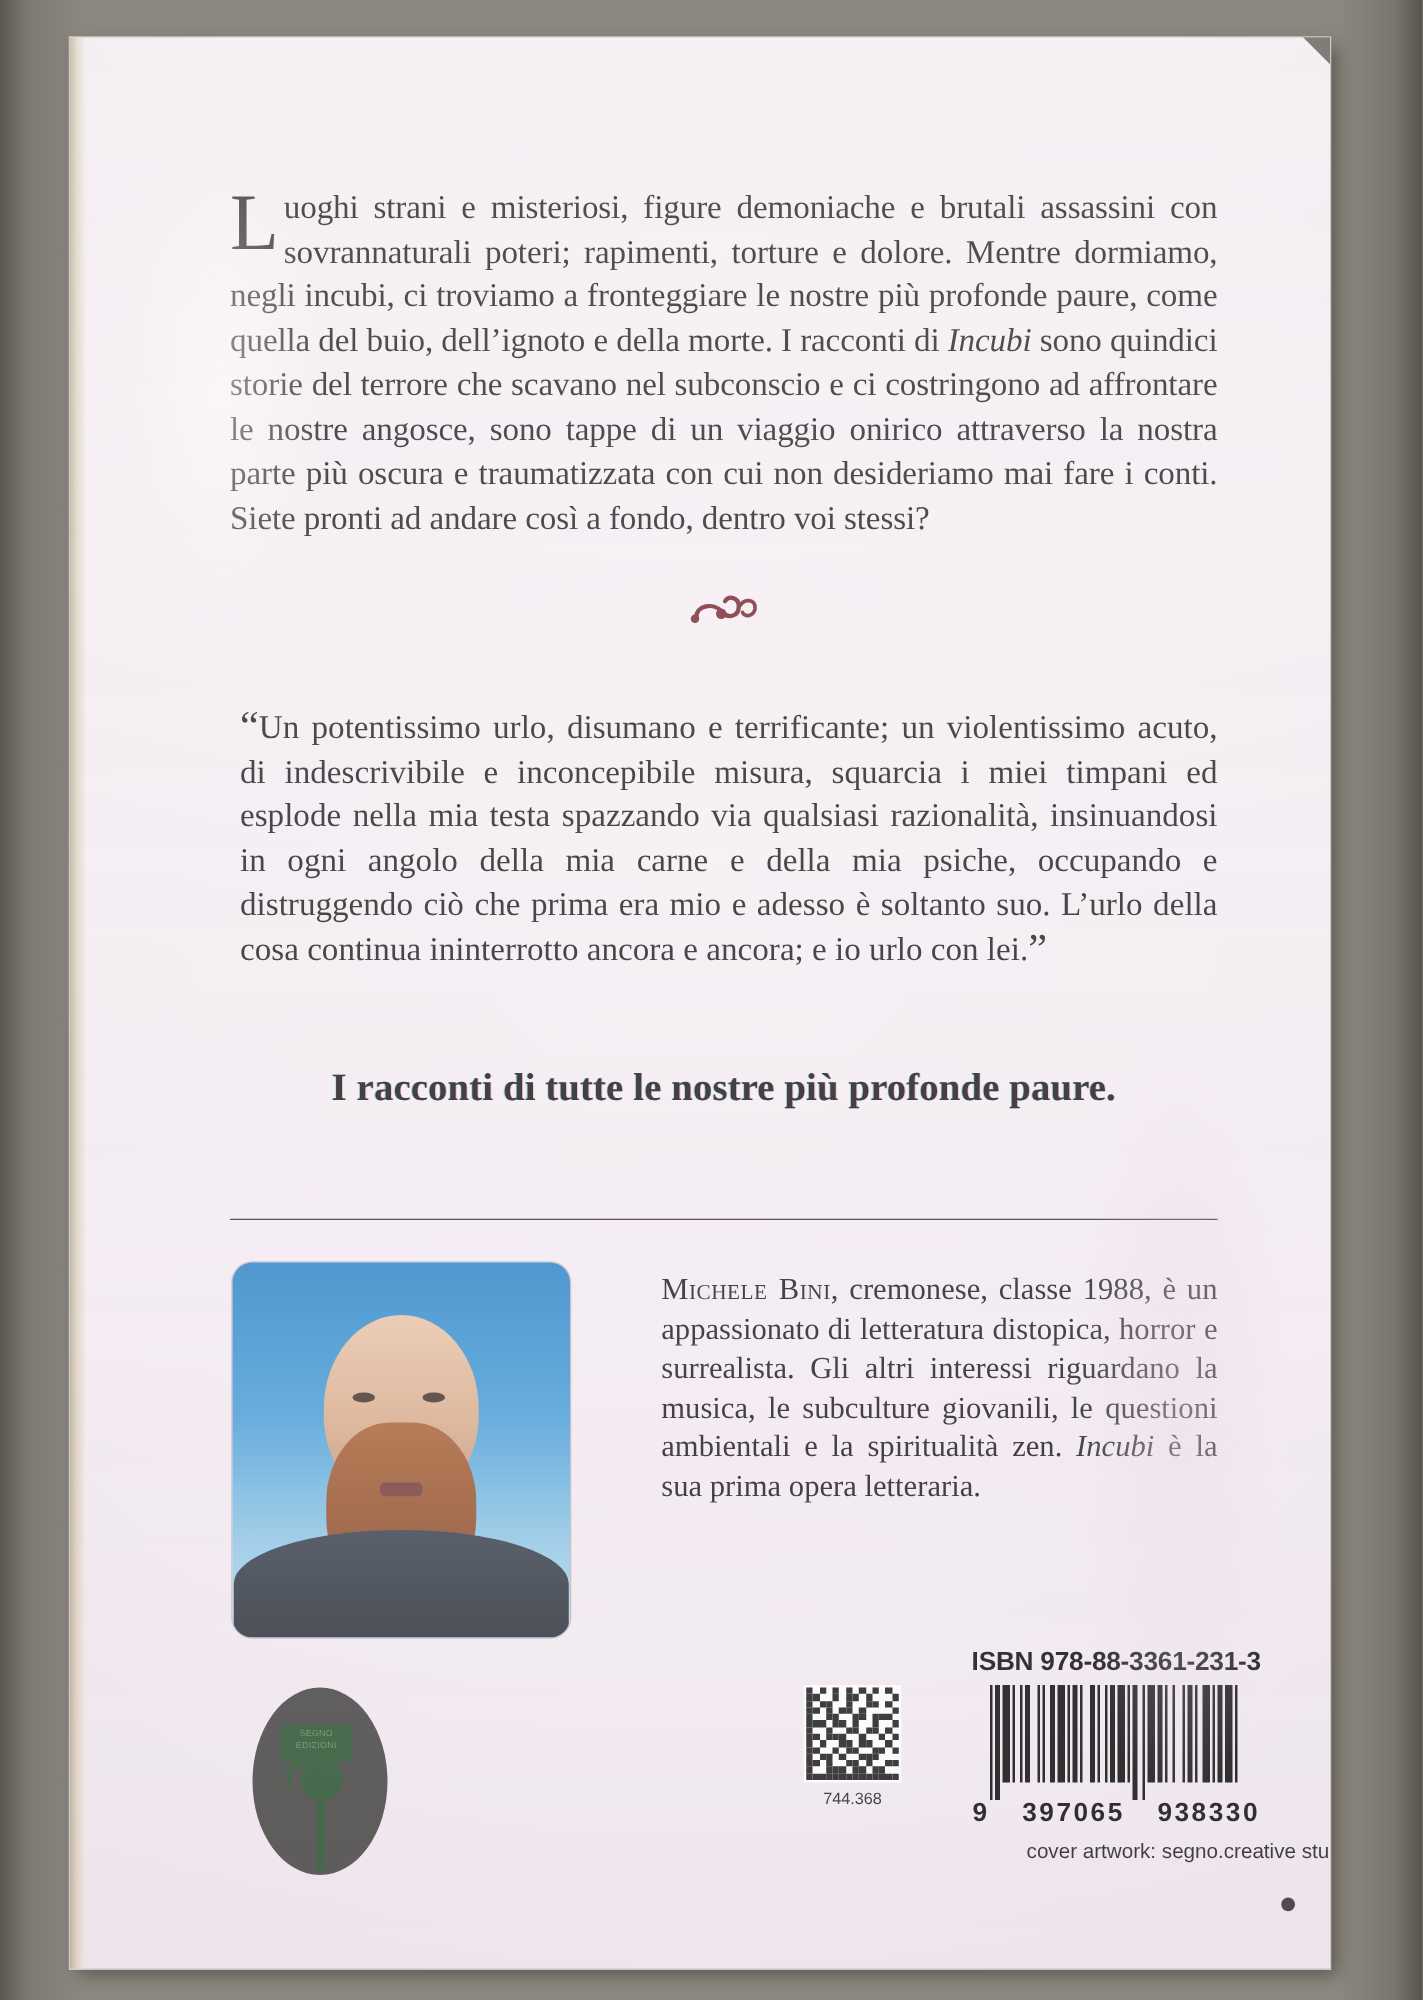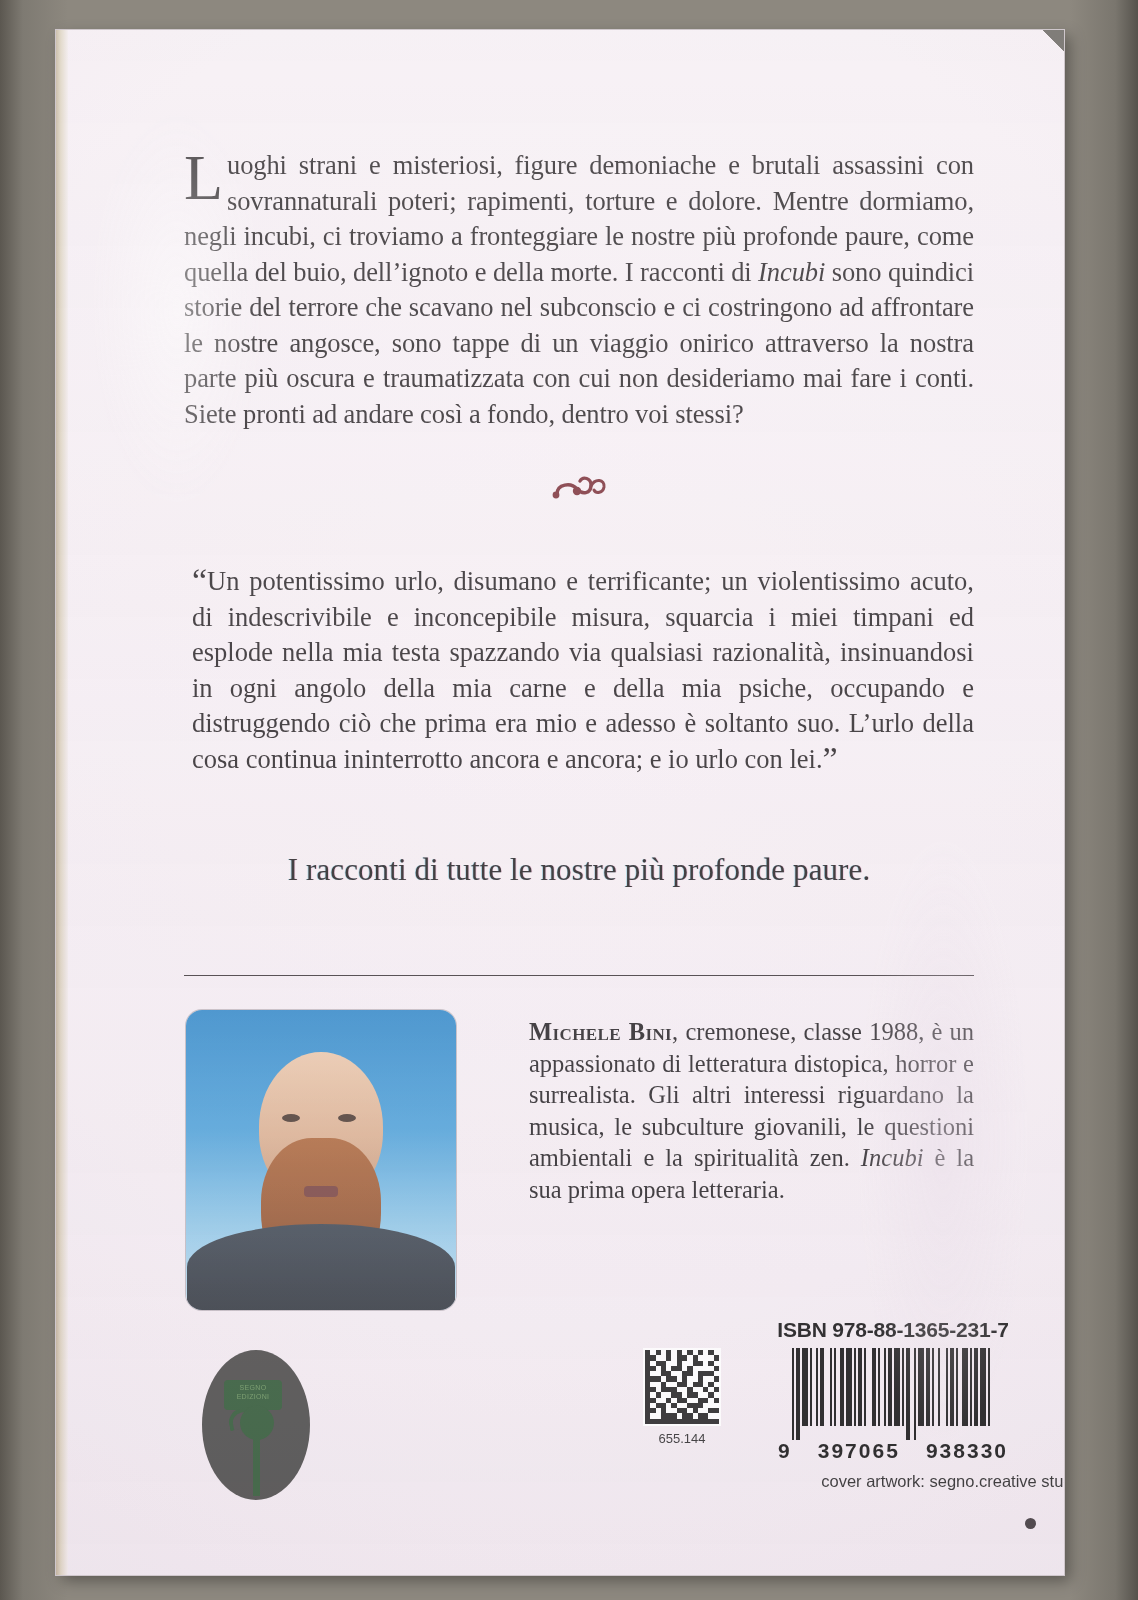--- a/index.html
+++ b/index.html
@@ -137,20 +137,21 @@
     top: 822px;
     left: 0;
     width: 790px;
     text-align: center;
     font-family: "Liberation Serif", serif;
     font-size: 31px;
     color: #0d0a0c;
     letter-spacing: 0.1px;
     
     text-shadow: -0.7px 0 rgba(0,160,190,0.38), 0.7px 0 rgba(210,40,120,0.25);
+    font-weight: bold;
   }
 
   
   .rule {
     position: absolute;
     top: 945px;
     left: 0;
     width: 790px;
     height: 1px;
     background: #2a2326;
@@ -224,21 +225,20 @@
     width: 445px;
     font-family: "Liberation Serif", serif;
     font-size: 24.5px;
     line-height: 31.5px;
     color: #131013;
     text-align: justify;
   }
   .author-bio .sc {
     font-variant: small-caps;
     letter-spacing: 0.4px;
-    font-weight: bold;
   }
   .author-bio em { font-style: italic; }
 
   
   .publisher-logo {
     position: absolute;
     top: 1320px;
     left: 18px;
     width: 108px;
     height: 150px;
@@ -632,25 +632,25 @@
             <i class="on"></i>
             <i class="on"></i>
             <i class="on"></i>
             <i class="on"></i>
             <i class="on"></i>
             <i class="on"></i>
             <i class="on"></i>
             <i class="on"></i>
             <i class="on"></i>
           </div>
-        <div class="dmx-label">655.144</div>
+        <div class="dmx-label">744.368</div>
       </div>
 
       <div class="isbn-block">
-        <div class="isbn-text">ISBN 978-88-1365-231-7</div>
+        <div class="isbn-text">ISBN 978-88-3361-231-3</div>
         <div class="barcode" id="barcode">
             <b style="width: 2px; background: rgb(0, 0, 0); height: 92px; align-self: flex-start;"></b>
             <b style="width: 2px; background: transparent; height: 92px; align-self: flex-start;"></b>
             <b style="width: 4px; background: rgb(0, 0, 0); height: 92px; align-self: flex-start;"></b>
             <b style="width: 2px; background: transparent; height: 78px; align-self: flex-start;"></b>
             <b style="width: 6px; background: rgb(0, 0, 0); height: 78px; align-self: flex-start;"></b>
             <b style="width: 2px; background: transparent; height: 78px; align-self: flex-start;"></b>
             <b style="width: 2px; background: rgb(0, 0, 0); height: 78px; align-self: flex-start;"></b>
             <b style="width: 4px; background: transparent; height: 78px; align-self: flex-start;"></b>
             <b style="width: 2px; background: rgb(0, 0, 0); height: 78px; align-self: flex-start;"></b>

